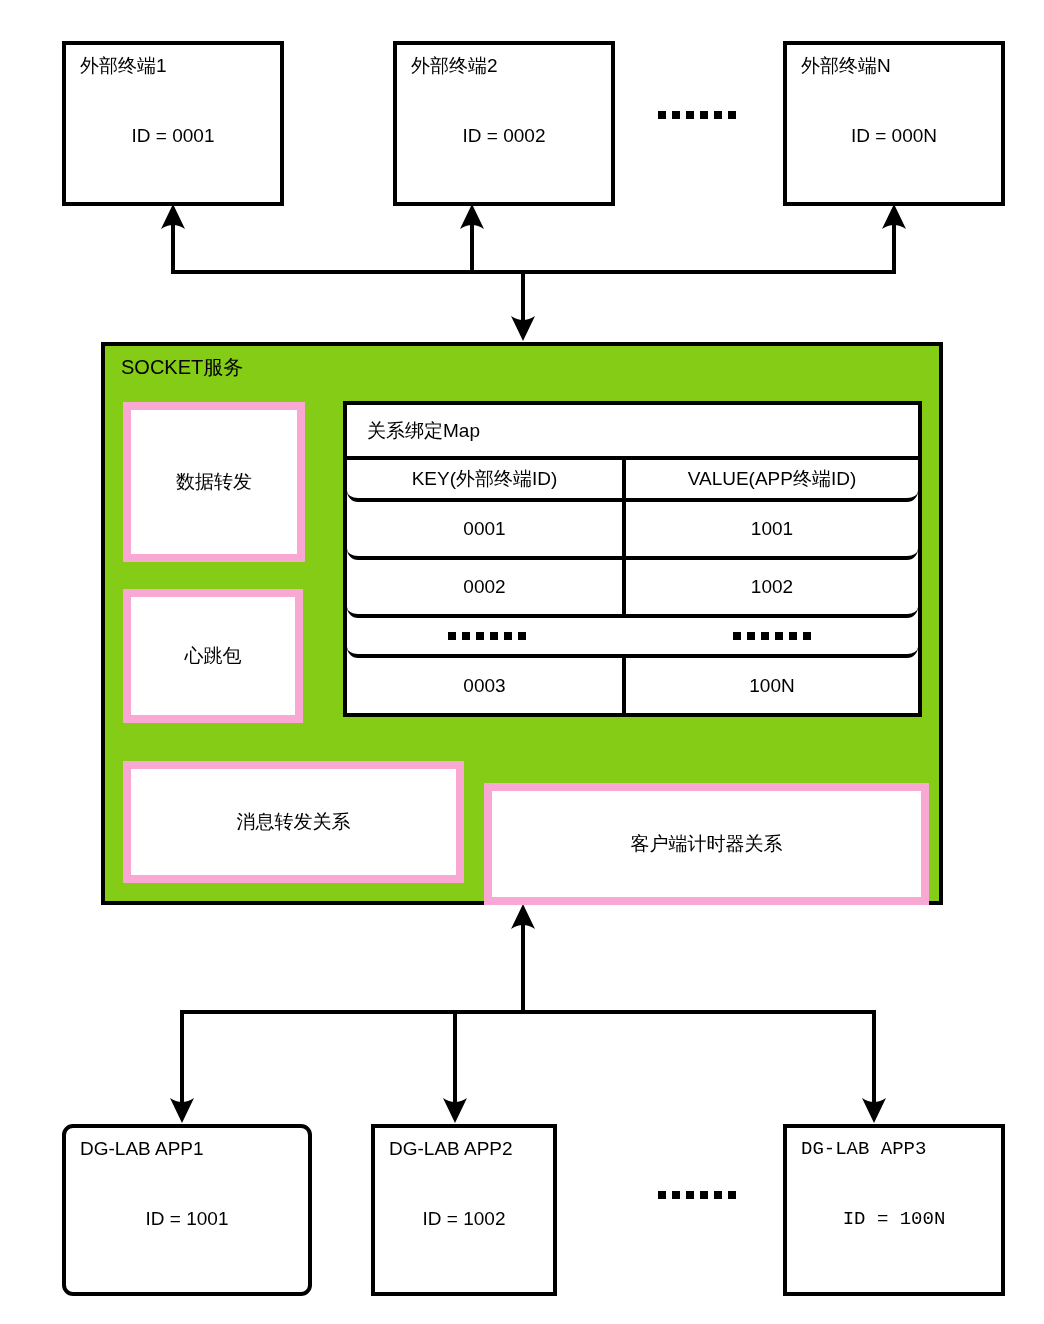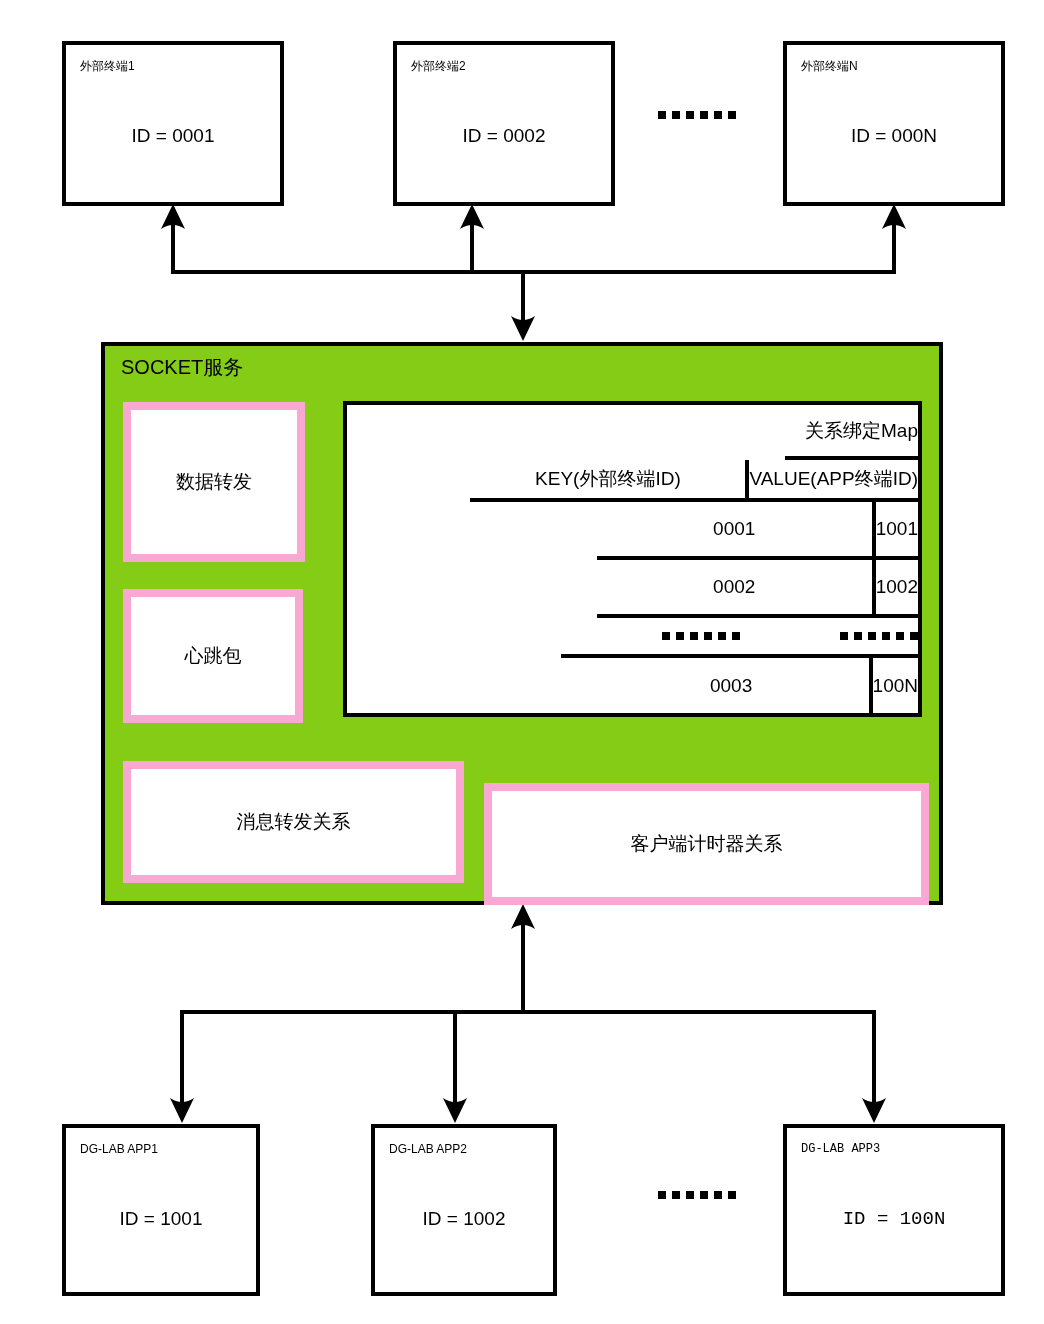--- a/index.html
+++ b/index.html
@@ -1,51 +1,51 @@
 <!DOCTYPE html>
 <html><head>
 <meta charset="utf-8">
 <style>
   html,body{margin:0;padding:0;background:#ffffff;}
   body{font-family:"Liberation Sans","DejaVu Sans",sans-serif;color:#000;}
   .canvas{position:relative;width:1044px;height:1324px;background:#fff;overflow:hidden;}
 
   
   .node{position:absolute;border:4px solid #000;background:#fff;box-sizing:border-box;}
-  .node .node-title{padding:8px 16px 0 14px;font-size:12px;line-height:26px;white-space:nowrap;}
+  .node .node-title{padding:8px 16px 0 14px;font-size:19px;line-height:26px;white-space:nowrap;}
   .node .node-id{margin-top:44px;text-align:center;font-size:19px;line-height:26px;}
 
   
   .t1{left:62px;top:41px;width:222px;height:165px;}
   .t2{left:361px;top:41px;width:222px;height:165px;margin-left:32px;}
   .tN{left:783px;top:41px;width:222px;height:165px;}
 
   
-  .a1{left:62px;top:1124px;width:198px;height:172px;}
+  .a1{left:62px;top:1124px;width:250px;height:172px;border-radius:11px;}
   .a2{left:371px;top:1124px;width:186px;height:172px;}
   .a3{left:783px;top:1124px;width:222px;height:172px;font-family:Liberation Mono, monospace;}
 
   
   .dots{width:78px;height:8px;background:repeating-linear-gradient(90deg,#000 0 8px,transparent 8px 14px);}
   .dots-top{position:absolute;left:658px;top:111px;}
   .dots-bottom{position:absolute;left:658px;top:1191px;}
 
   
   .socket{position:absolute;left:101px;top:342px;width:842px;height:563px;border:4px solid #000;box-sizing:border-box;background:#84cc16;}
   .socket-title{position:absolute;left:16px;top:7px;font-size:20px;line-height:28px;white-space:nowrap;}
   .module{position:absolute;border:8px solid #f9a8d4;box-sizing:border-box;display:flex;align-items:center;justify-content:center;font-size:19px;background:#fff;}
   .m-dataforward{left:18px;top:56px;width:182px;height:160px;}
   .m-heartbeat{left:18px;top:243px;width:180px;height:134px;}
   .m-msgrel{left:18px;top:415px;width:341px;height:122px;}
   .m-timerrel{left:379px;top:437px;width:445px;height:122px;}
 
   
-  .bmap{position:absolute;left:238px;top:55px;width:579px;height:316px;border:4px solid #000;box-sizing:border-box;background:#fff;display:flex;flex-direction:column;align-items:flex-end;}
+  .bmap{position:absolute;left:238px;top:55px;width:579px;height:316px;border:4px solid #000;box-sizing:border-box;background:#fff;display:flex;flex-direction:column;}
   .bmap .t-title{height:55px;box-sizing:border-box;border-bottom:4px solid #000;display:flex;align-items:center;padding-left:20px;font-size:19px;}
-  .bmap .t-row{display:flex;box-sizing:border-box;border-bottom:4px solid #000;}
+  .bmap .t-row{display:flex;box-sizing:border-box;border-bottom:4px solid #000;border-radius:11px;}
   .bmap .t-row:last-child{border-bottom:none;flex:1;}
   .bmap .t-head{height:42px;}
   .bmap .t-data{height:58px;}
   .bmap .t-dots{height:40px;}
   .bmap .cell{box-sizing:border-box;display:flex;align-items:center;justify-content:center;font-size:19px;}
   .bmap .cell.left{width:279px;border-right:4px solid #000;}
   .bmap .cell.right{flex:1;}
   .bmap .t-dots .cell.left{border-right:none;}
 
   .connectors{position:absolute;left:0;top:0;}

